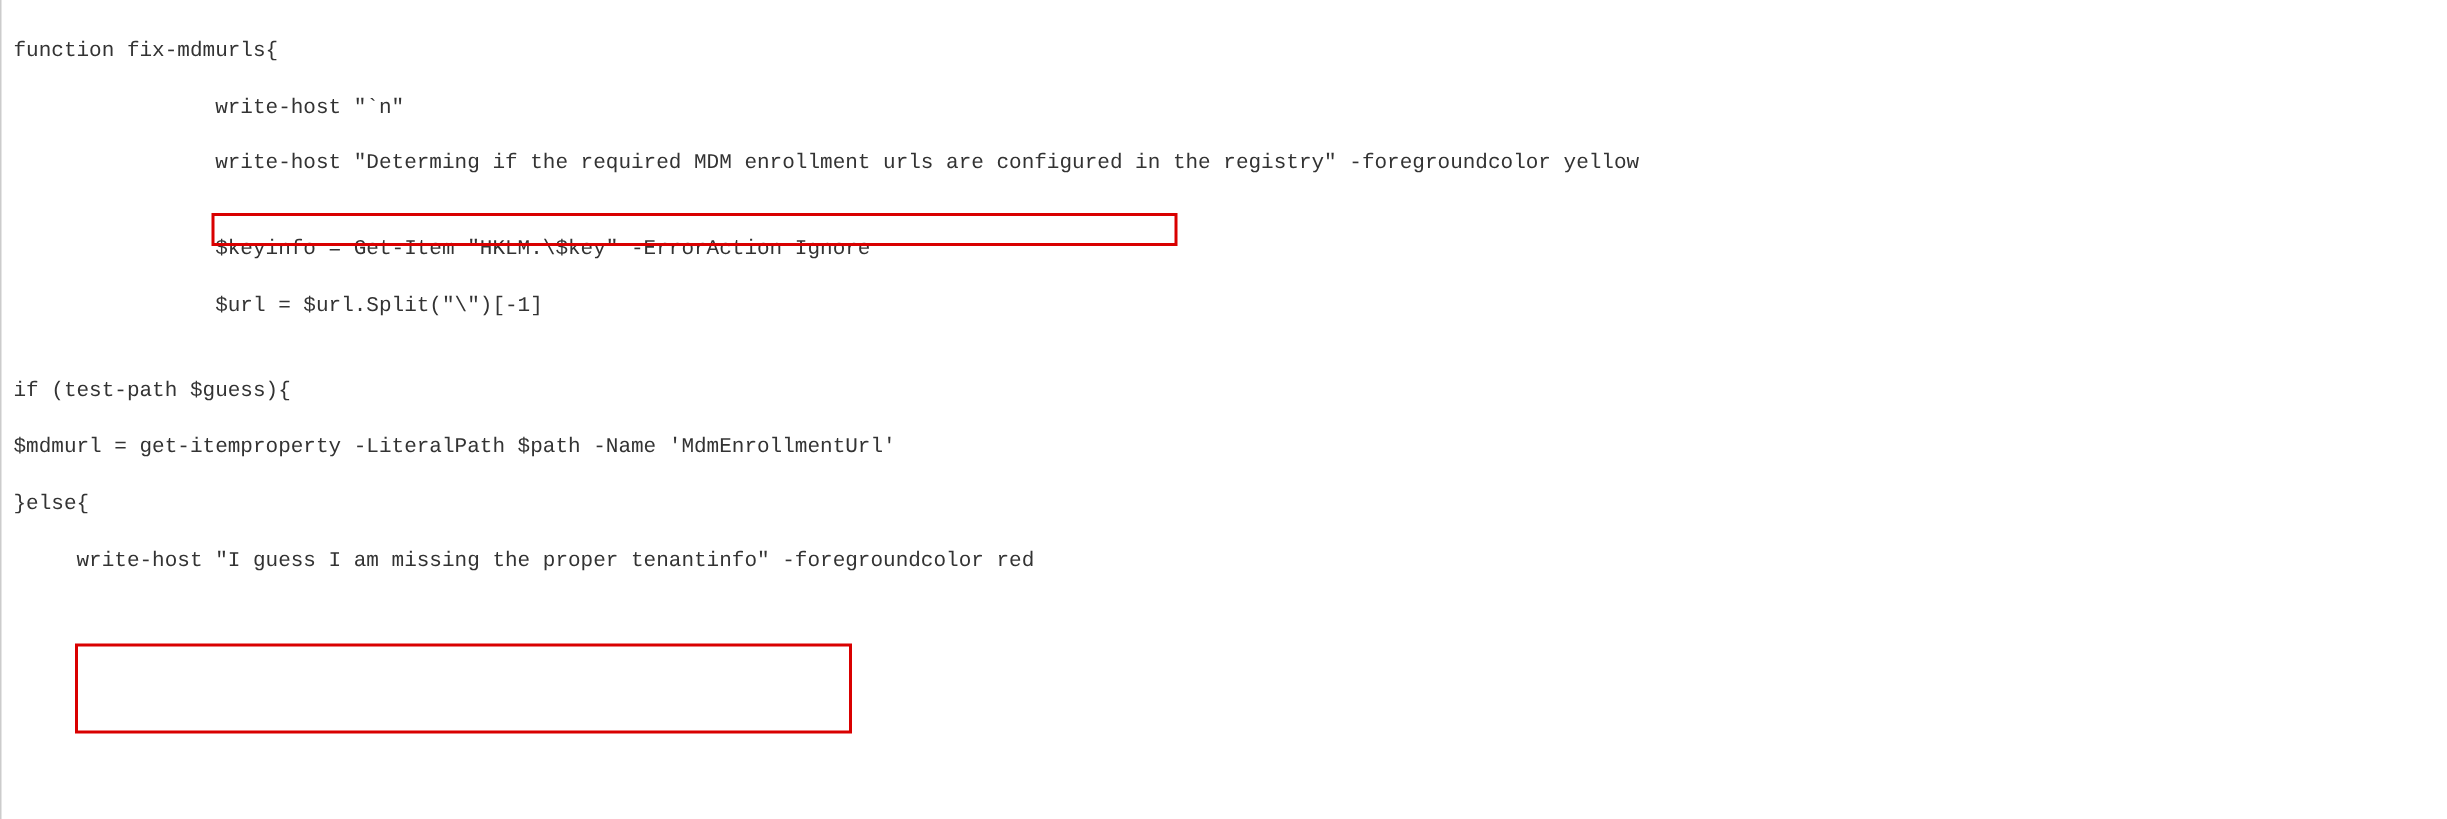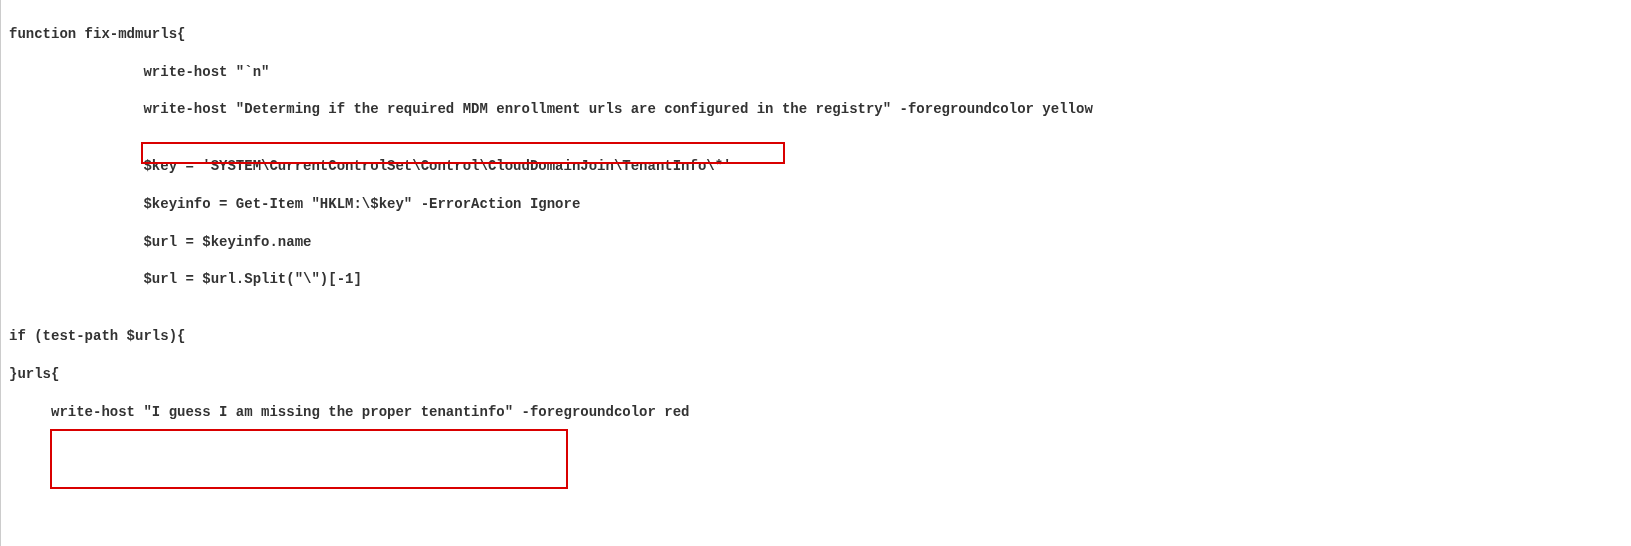--- a/index.html
+++ b/index.html
@@ -12,21 +12,21 @@
     line-height: 1.35;
     color: #333333;
     overflow: hidden;
   }
   .code-wrap {
     border-left: 1px solid #cccccc;
     padding: 6px 0 0 8px;
     white-space: pre;
     position: relative;
   }
-  .line { display: block; font-weight: bold; }
+  .line { display: block; }
   .box {
     border: 2px solid #d90000;
     position: absolute;
   }
   .box1 {
     left: 140px;
     top: 142px;
     width: 644px;
     height: 22px;
   }
@@ -38,27 +38,26 @@
   }
 </style>
 </head>
 <body>
 
 <div class="code-wrap">
 <span class="line">function fix-mdmurls{</span>
 <span class="line">                write-host "`n"</span>
 <span class="line">                write-host "Determing if the required MDM enrollment urls are configured in the registry" -foregroundcolor yellow</span>
 <span class="line"></span>
-<span class="line">                $key = 'SYSTEM\CurrentControlSet\Control\CloudDomainJoin\TenantInfo\*'</span>
 <span class="line">                $keyinfo = Get-Item "HKLM:\$key" -ErrorAction Ignore</span>
-<span class="line">                $url = $keyinfo.name</span>
 <span class="line">                $url = $url.Split("\")[-1]</span>
 <span class="line"></span>
-<span class="line">if (test-path $urls){</span>
-<span class="line">}urls{</span>
+<span class="line">if (test-path $guess){</span>
+<span class="line">$mdmurl = get-itemproperty -LiteralPath $path -Name 'MdmEnrollmentUrl'</span>
+<span class="line">}else{</span>
 <span class="line">     write-host "I guess I am missing the proper tenantinfo" -foregroundcolor red</span>
 
 <span class="line"></span>
 <span class="line"></span>
 
 
 <span class="line"></span>
 
 
 

